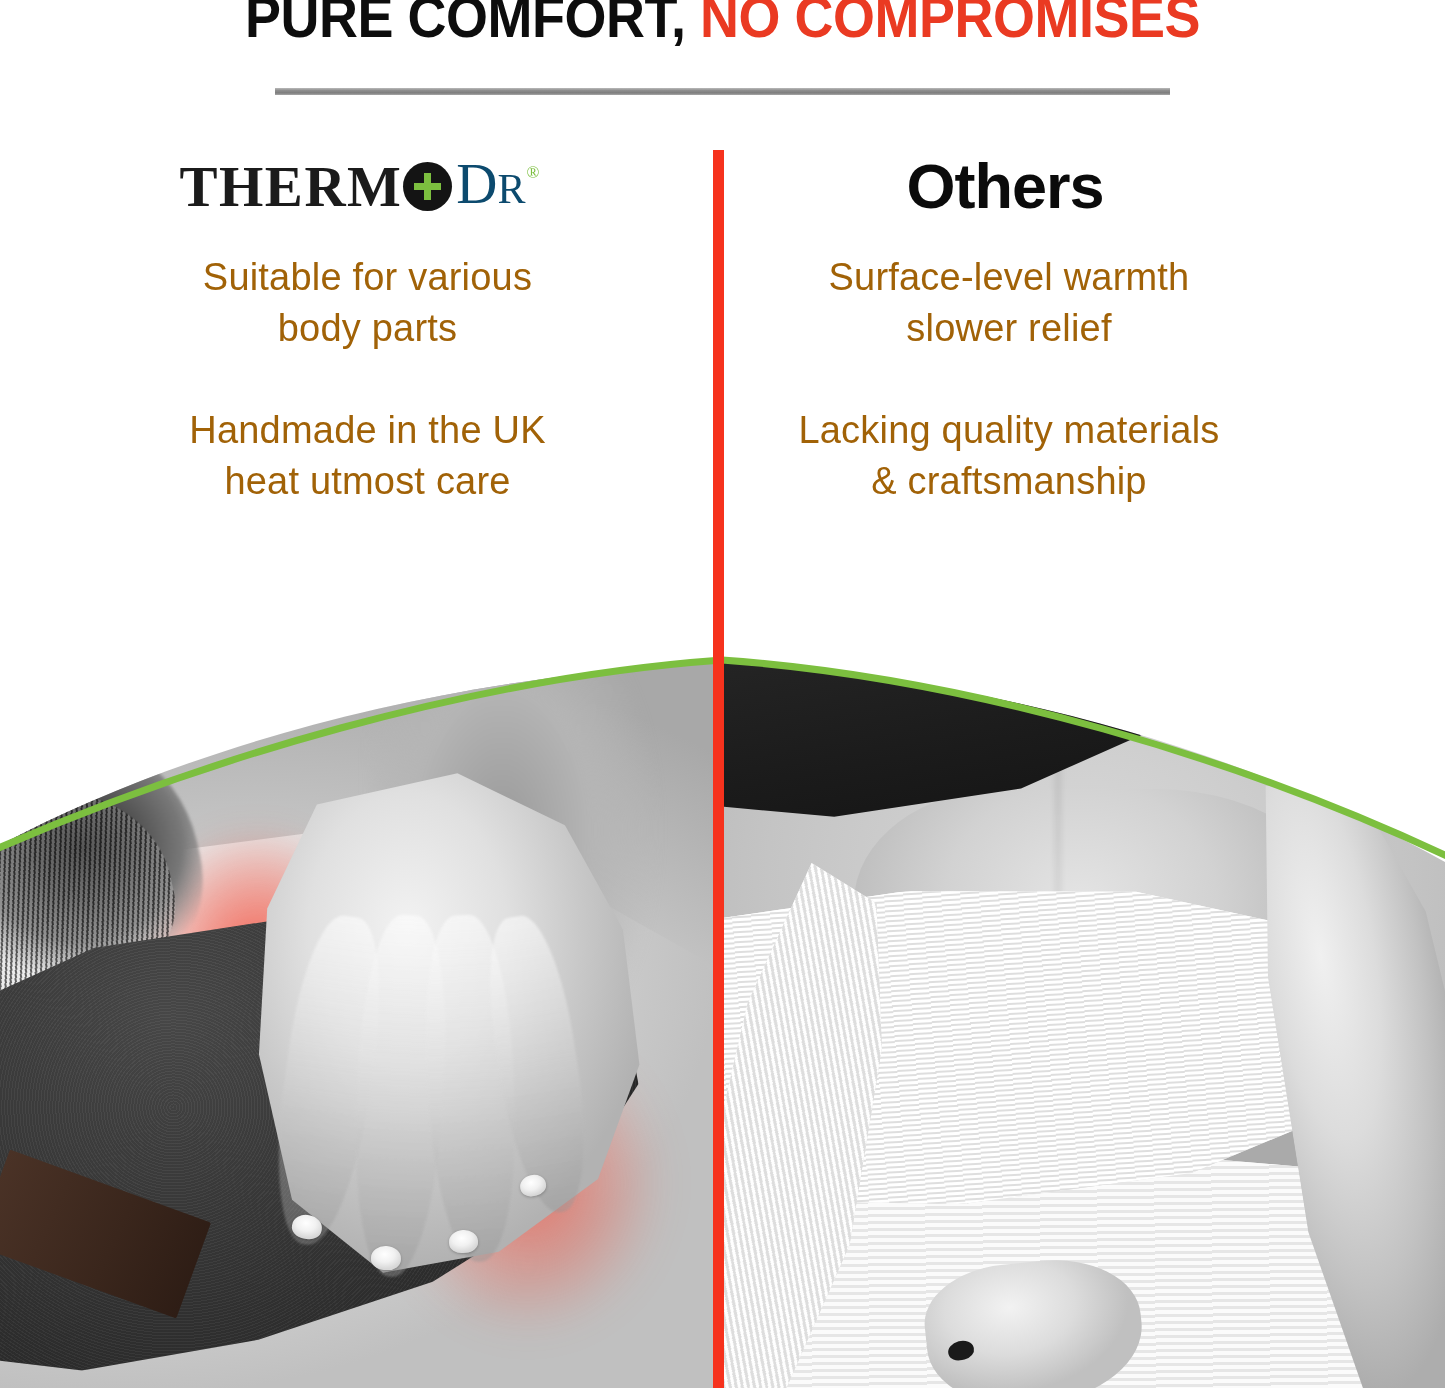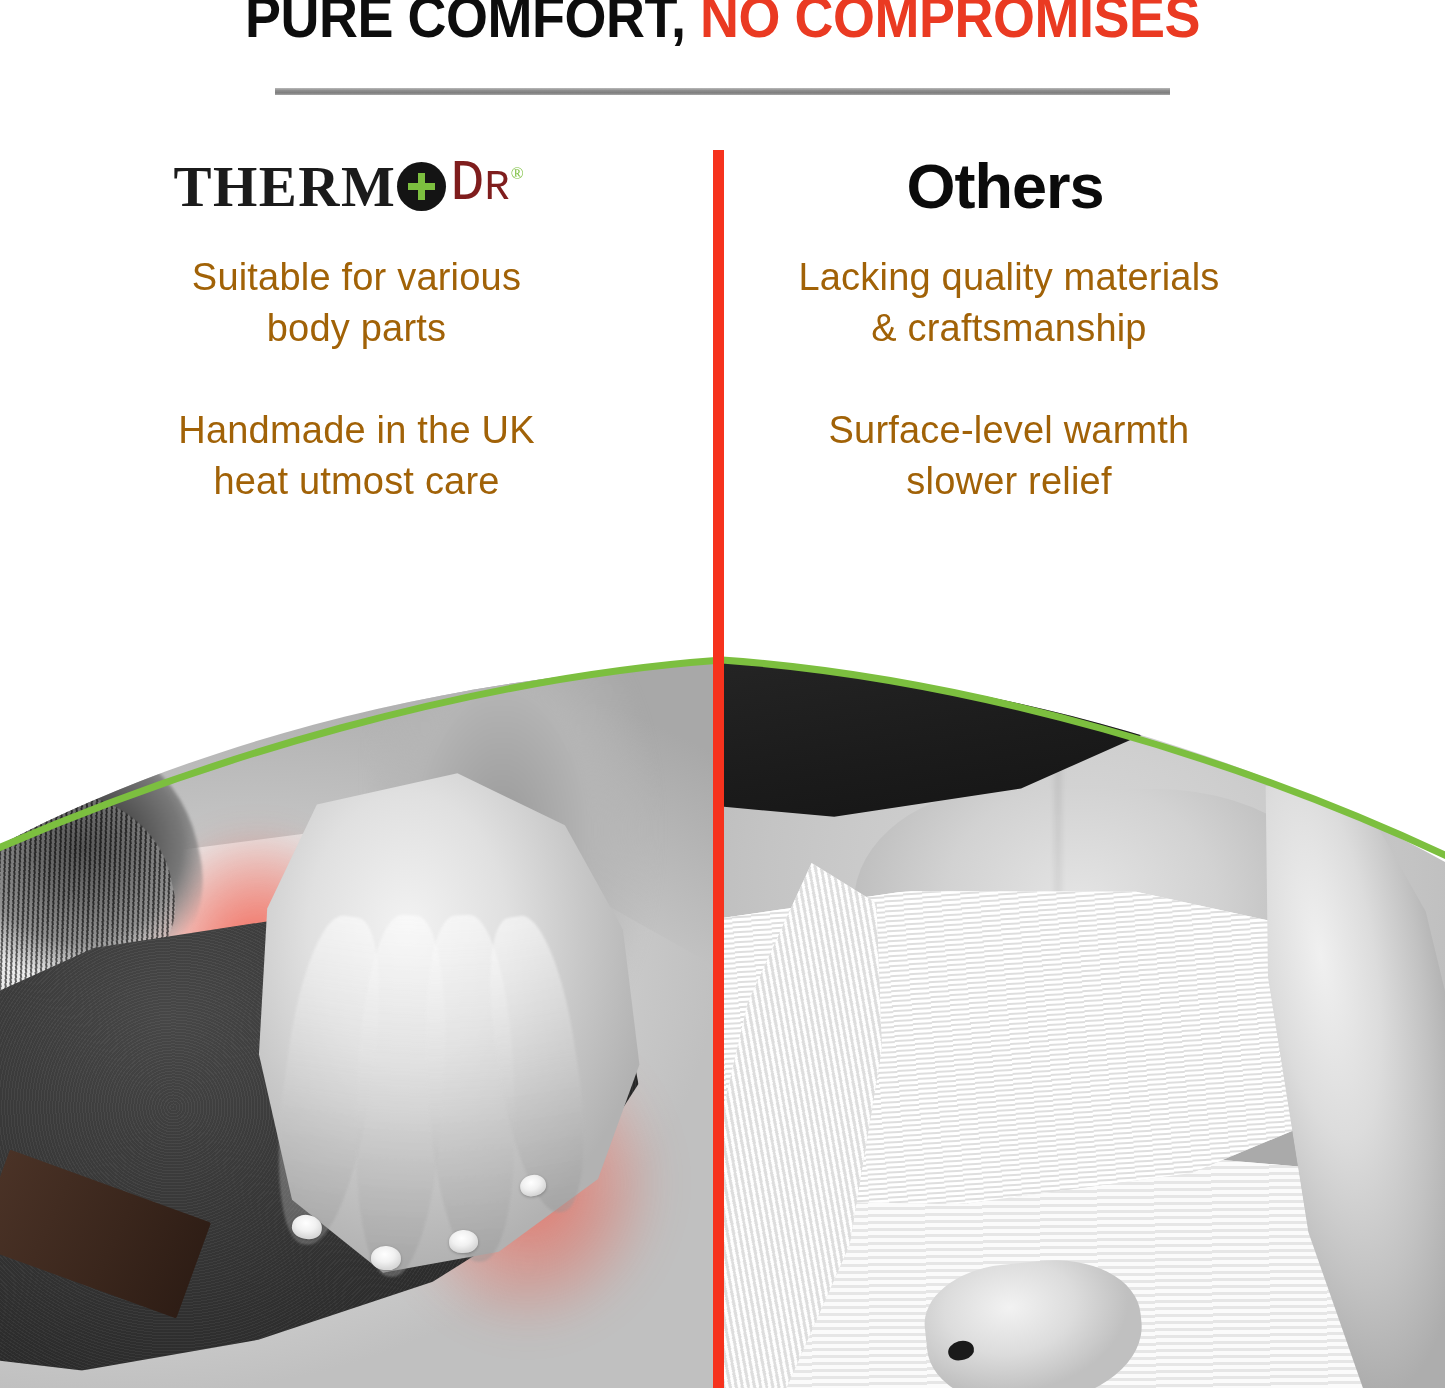--- a/index.html
+++ b/index.html
@@ -32,21 +32,21 @@
   
   .divider{
     position:absolute;left:713px;top:150px;width:11px;height:1238px;
     background:#f6321d;z-index:40;
   }
 
   
   .col{
     position:absolute;top:138px;width:713px;
   }
-  .col-left{left:0;}
+  .col-left{left:11px;}
   .col-right{left:724px;width:570px;}
 
   .col-head{
     height:96px;
     display:flex;align-items:center;justify-content:center;
   }
 
   
   .logo{
     display:flex;align-items:center;justify-content:center;
@@ -66,25 +66,25 @@
     position:relative;
     margin:0 1px 0 1px;
     flex:0 0 auto;
   }
   .logo-mark::before,.logo-mark::after{
     content:"";position:absolute;background:#7cbf3f;
   }
   .logo-mark::before{left:50%;top:11px;width:7px;height:27px;margin-left:-3.5px;}
   .logo-mark::after{top:50%;left:11px;height:7px;width:27px;margin-top:-3.5px;}
   .logo-dr{
-    font-family:Liberation Mono, monospace;
+    font-family:Liberation Serif, serif;
     font-weight:normal;
     font-size:57px;
     line-height:57px;
-    color:#7f1d1d;
+    color:#0c4a6e;
     letter-spacing:0px;
     margin-left:3px;
   }
   .logo-dr .sm{font-size:42px;}
   .logo-reg{
     font-family:"Liberation Serif", serif;
     font-size:17px;
     color:#7cbf3f;
     align-self:flex-start;
     margin-top:8px;
@@ -309,24 +309,24 @@
     <div class="feature" style="white-space:pre-line;">Handmade in the UK
 heat utmost care</div>
   </div>
 </div>
 
 <div class="col col-right">
   <div class="col-head">
     <div class="others">Others</div>
   </div>
   <div class="features">
+    <div class="feature" style="white-space:pre-line;">Surface-level warmth
+slower relief</div>
     <div class="feature" style="white-space:pre-line;">Lacking quality materials
 &amp; craftsmanship</div>
-    <div class="feature" style="white-space:pre-line;">Surface-level warmth
-slower relief</div>
   </div>
 </div>
 
 <div class="photos">
 
   <div class="photo photo-left" style="clip-path: path('M 0 245 C 180 150, 420 80, 713 62 L 713 788 L 0 788 Z');">
     <div class="pl-bg"></div>
     <div class="pl-skin"></div>
     <div class="pl-neckshadow"></div>
     <div class="pl-glow1"></div>

